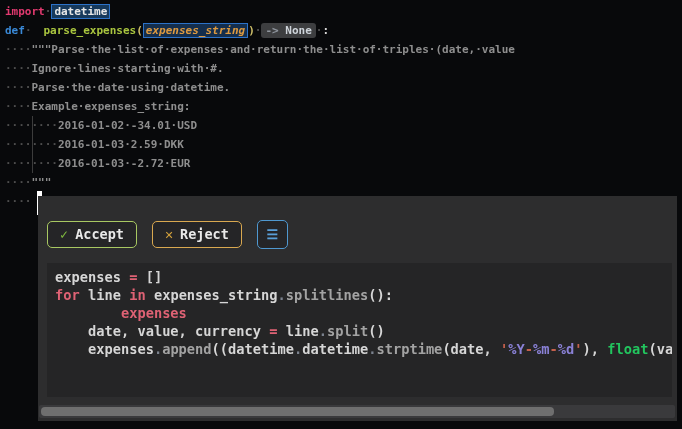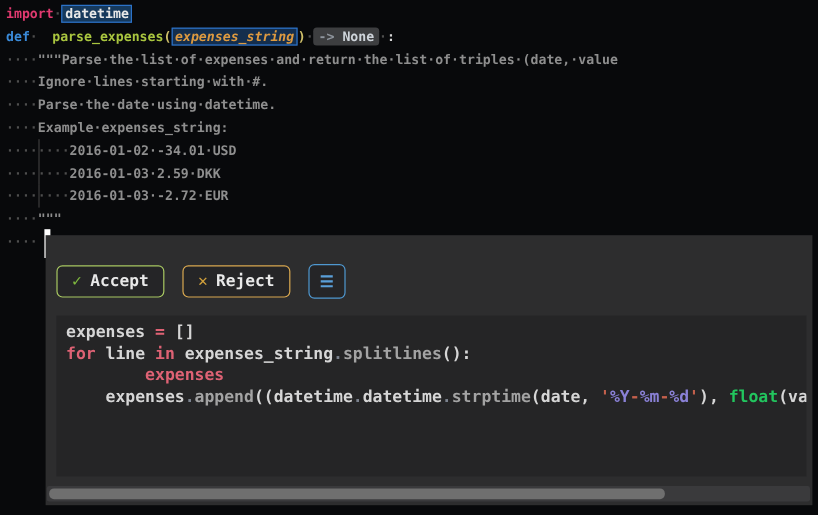--- a/index.html
+++ b/index.html
@@ -111,19 +111,20 @@
     </div>
     <div class="btn-menu">
       <span>☰</span>
     </div>
   </div>
 
   <div class="code-block">
       <div class="code-line"><span class="pk-id">expenses </span><span class="pk-kw">=</span><span class="pk-id"> []</span></div>
       <div class="code-line"><span class="pk-kw">for</span><span class="pk-id"> line </span><span class="pk-kw">in</span><span class="pk-id"> expenses_string</span><span class="pk-dot">.</span><span class="pk-meth">splitlines</span><span class="pk-id">():</span></div>
       <div class="code-line"><span class="pk-kw">        expenses</span></div>
+      <div class="code-line"><span class="pk-id">    date, value, currency </span><span class="pk-kw">=</span><span class="pk-id"> line</span><span class="pk-dot">.</span><span class="pk-meth">split</span><span class="pk-id">()</span></div>
       <div class="code-line"><span class="pk-id">    expenses</span><span class="pk-dot">.</span><span class="pk-meth">append</span><span class="pk-id">((datetime</span><span class="pk-dot">.</span><span class="pk-id">datetime</span><span class="pk-dot">.</span><span class="pk-meth">strptime</span><span class="pk-id">(date, </span><span class="pk-strf">'</span><span class="pk-esc">%Y</span><span class="pk-strf">-</span><span class="pk-esc">%m</span><span class="pk-strf">-</span><span class="pk-esc">%d</span><span class="pk-strf">'</span><span class="pk-id">), </span><span class="pk-type">float</span><span class="pk-id">(val</span></div>
     </div>
 
   <div class="sb-track">
     <div class="sb-thumb"></div>
   </div>
 </div>
 
 </body></html>

